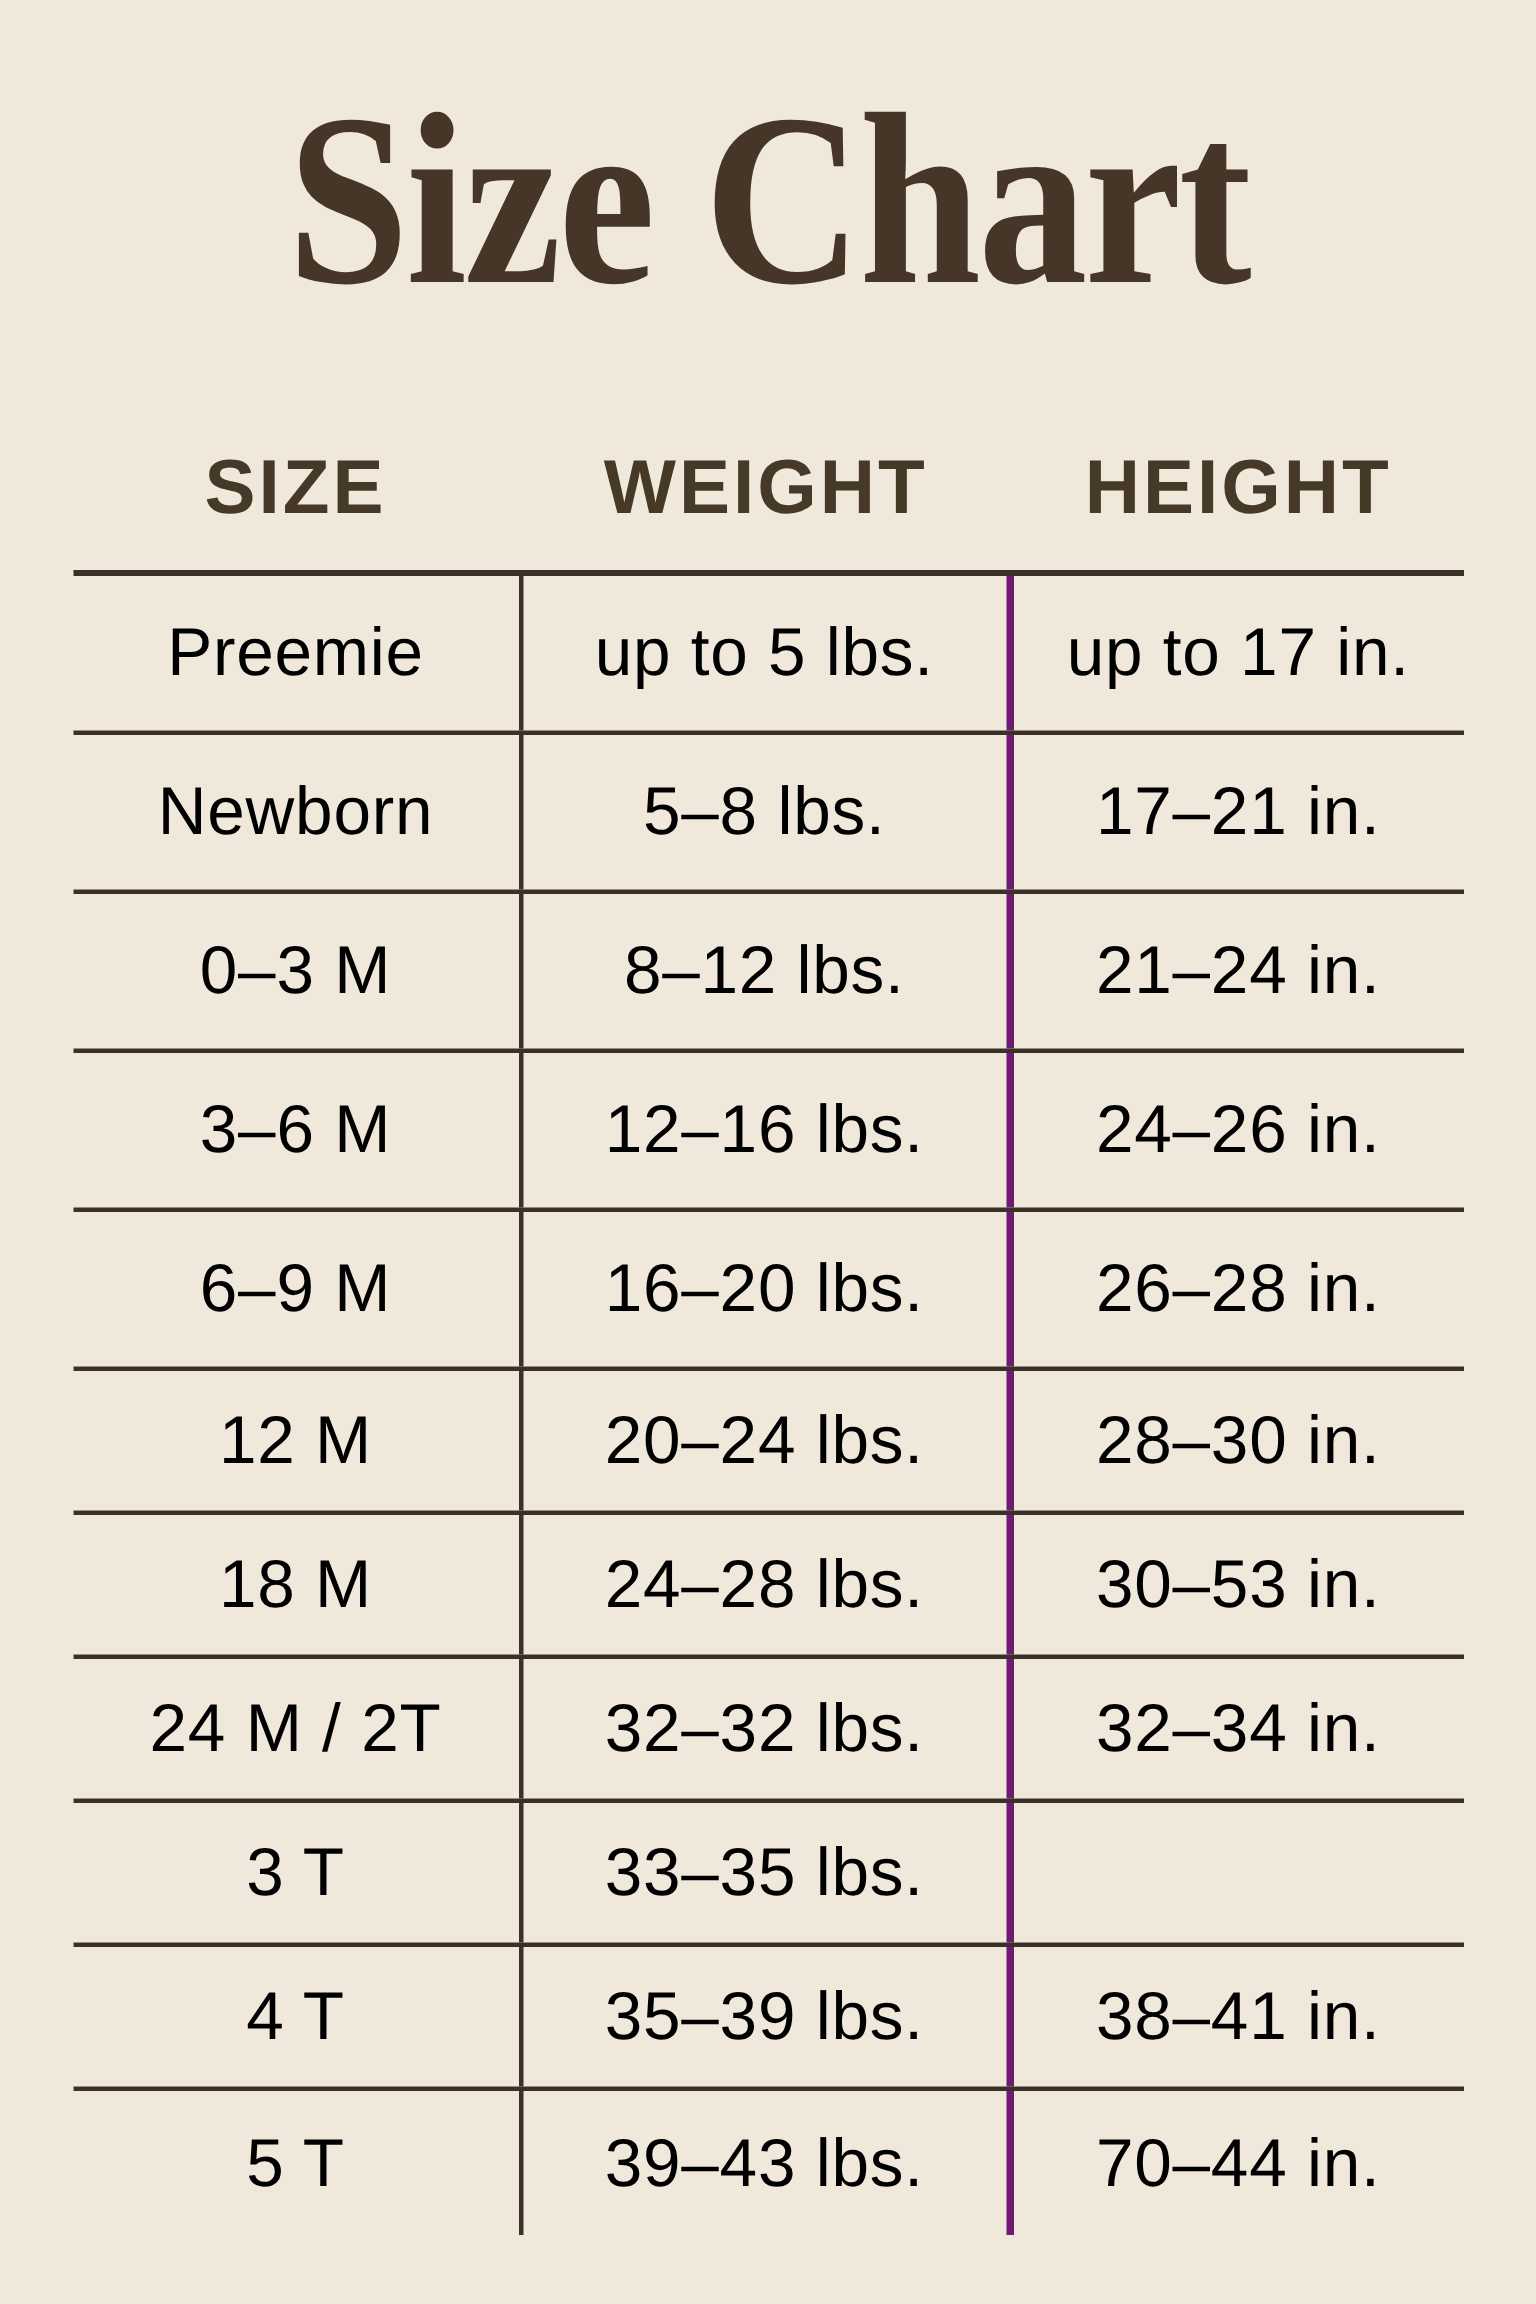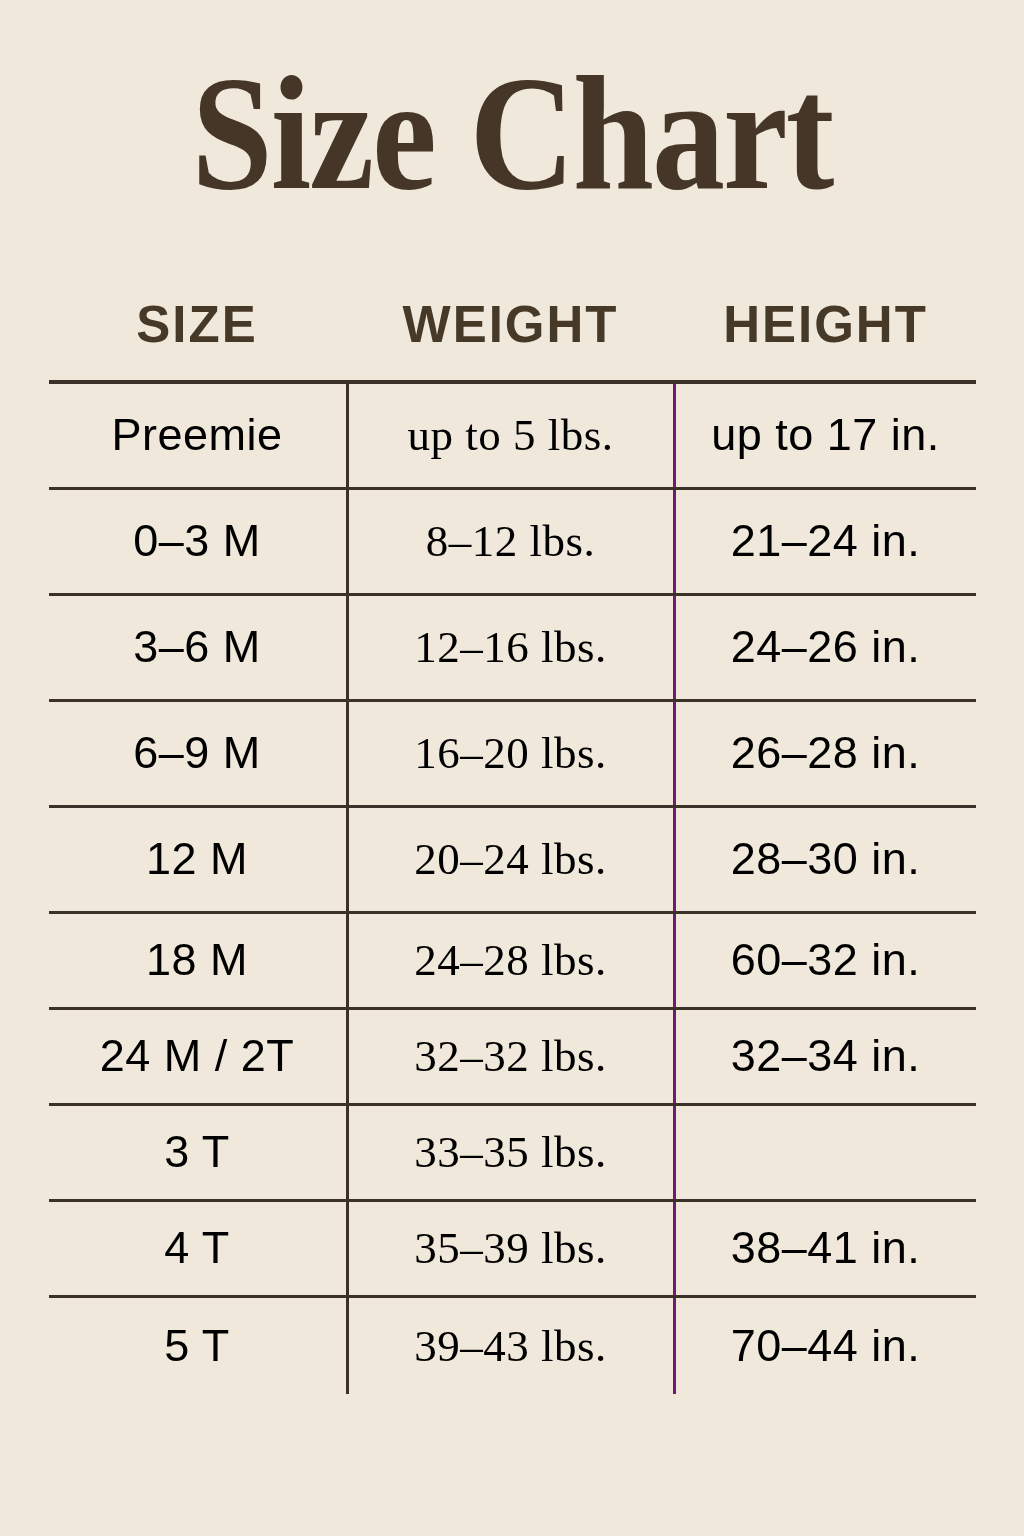--- a/index.html
+++ b/index.html
@@ -66,22 +66,21 @@
     display: flex;
     align-items: center;
     justify-content: center;
     box-sizing: border-box;
     font-size: 45px;
     color: #000000;
     letter-spacing: 0.5px;
   }
   .td.c2 {
     border-left: 3px solid #3C3128;
-    border-right: 3px solid #701a75;
-    font-family: Liberation Serif, serif;
+    border-right: 5px solid #701a75;
   }
 </style>
 </head>
 <body>
 
 <div class="page">
 
   <h1 class="title">Size Chart</h1>
 
   <div class="size-table">
@@ -92,20 +91,25 @@
       <div class="th c3">HEIGHT</div>
     </div>
 
     <div class="tbody" id="tbody">
         <div class="tr">
           <div class="td c1">Preemie</div>
           <div class="td c2">up to 5 lbs.</div>
           <div class="td c3">up to 17 in.</div>
         </div>
         <div class="tr">
+          <div class="td c1">Newborn</div>
+          <div class="td c2">5–8 lbs.</div>
+          <div class="td c3">17–21 in.</div>
+        </div>
+        <div class="tr">
           <div class="td c1">0–3 M</div>
           <div class="td c2">8–12 lbs.</div>
           <div class="td c3">21–24 in.</div>
         </div>
         <div class="tr">
           <div class="td c1">3–6 M</div>
           <div class="td c2">12–16 lbs.</div>
           <div class="td c3">24–26 in.</div>
         </div>
         <div class="tr">
@@ -114,21 +118,21 @@
           <div class="td c3">26–28 in.</div>
         </div>
         <div class="tr">
           <div class="td c1">12 M</div>
           <div class="td c2">20–24 lbs.</div>
           <div class="td c3">28–30 in.</div>
         </div>
         <div class="tr">
           <div class="td c1">18 M</div>
           <div class="td c2">24–28 lbs.</div>
-          <div class="td c3">60–32 in.</div>
+          <div class="td c3">30–53 in.</div>
         </div>
         <div class="tr">
           <div class="td c1">24 M / 2T</div>
           <div class="td c2">32–32 lbs.</div>
           <div class="td c3">32–34 in.</div>
         </div>
         <div class="tr">
           <div class="td c1">3 T</div>
           <div class="td c2">33–35 lbs.</div>
         </div>

